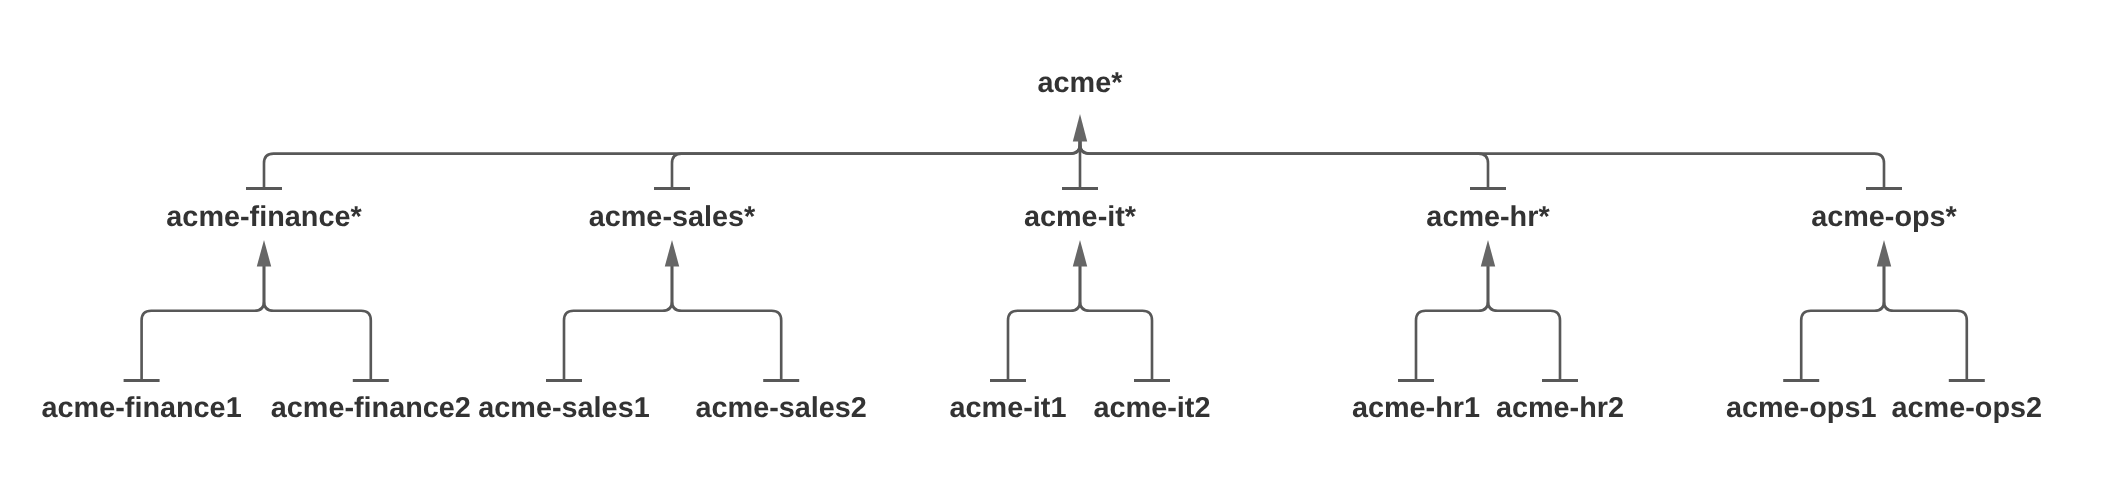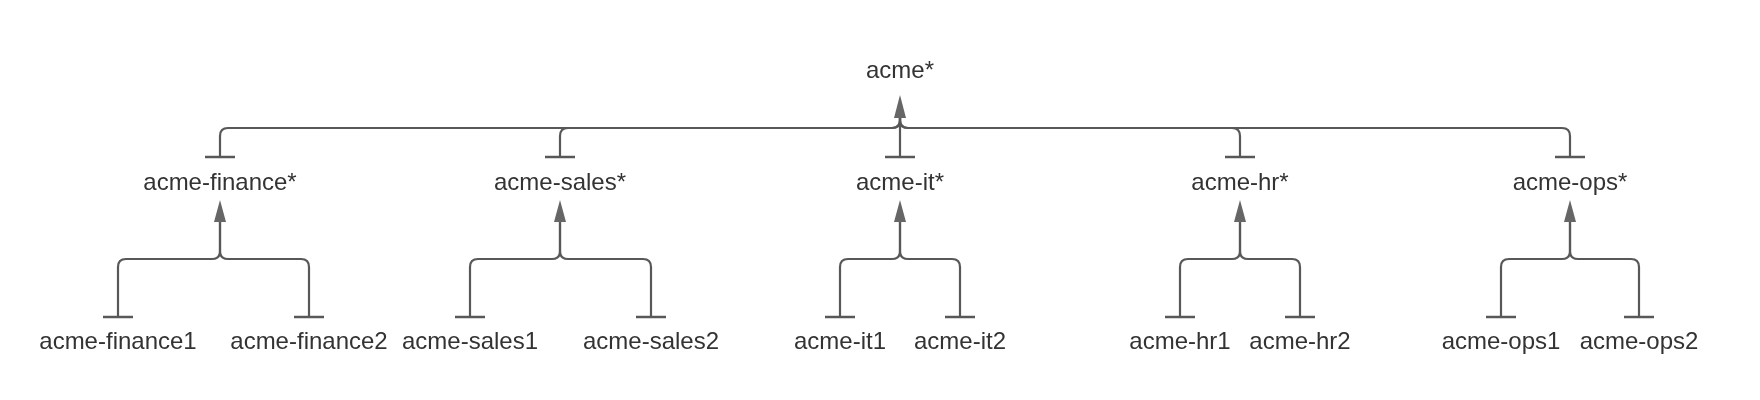--- a/index.html
+++ b/index.html
@@ -12,20 +12,21 @@
     margin: 0;
     padding: 0;
     background: var(--bg);
   }
   .canvas {
     position: relative;
     width: 1760px;
     height: 400px;
     background: var(--bg);
     overflow: hidden;
+    font-weight: bold;
   }
   svg.tree {
     display: block;
     width: 1760px;
     height: 400px;
   }
   .edge {
     fill: none;
     stroke: var(--line);
     stroke-width: 2.2;

